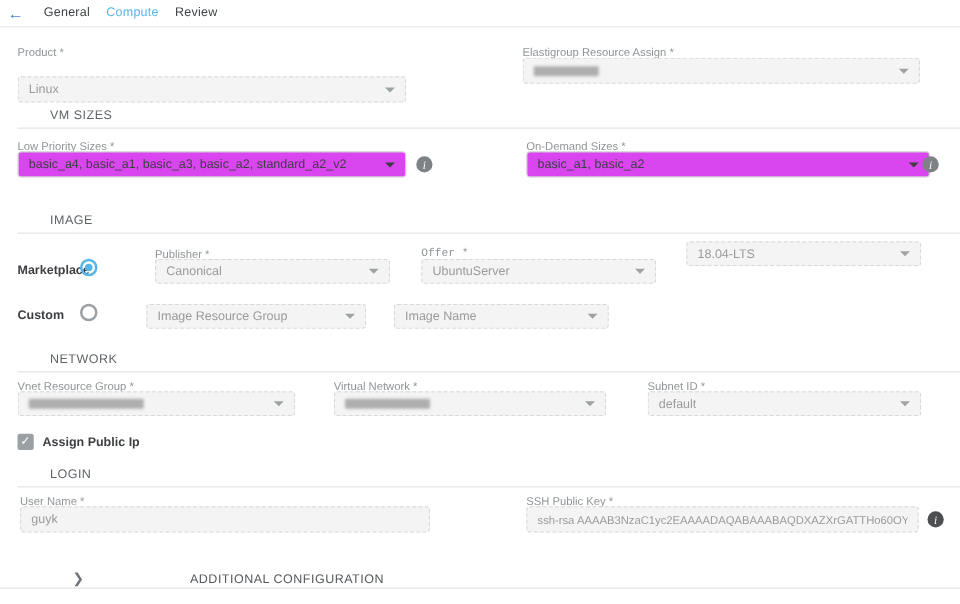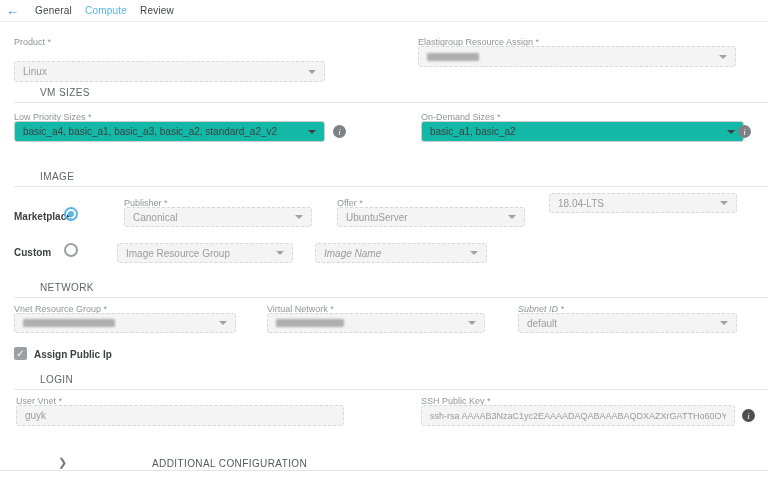--- a/index.html
+++ b/index.html
@@ -19,21 +19,21 @@
   
   .lbl { position:absolute; font-size:9px; color:#909498; white-space:nowrap; }
   .section-title { position:absolute; font-size:10px; color:#606468; letter-spacing:.4px; white-space:nowrap;margin-left:26px; }
   .divider { position:absolute; left:14px; right:0; height:1px; background:#e5e5e5; }
 
   
   .field { position:absolute; height:21px; border-radius:3px; display:flex; align-items:center;
            padding:0 8px; font-size:10px; overflow:hidden; }
   .field .val { white-space:nowrap; overflow:hidden; }
   .field.disabled { background:#f4f4f4; border:1px dashed #d8d8d8; color:#9b9b9b; }
-  .field.enabled  { background:#14b8a6; border:1px solid #cfcfcf; color:#3d3f42; }
+  .field.enabled  { background:#d946ef; border:1px solid #cfcfcf; color:#3d3f42; }
   .caret { margin-left:auto; width:0; height:0; border-left:4px solid transparent;
            border-right:4px solid transparent; border-top:4px solid #8a8d90; flex:none; }
   .field.disabled .caret { border-top-color:#9fa2a5; }
 
   .redacted { height:8px; background:#aeaeae; border-radius:1px; filter:blur(1.2px); }
 
   .info { position:absolute; width:13px; height:13px; border-radius:50%; background:#7f8285; color:#fff;
           font-size:9px; font-family:"Liberation Serif", serif; font-style:italic; display:flex;
           align-items:center; justify-content:center; cursor:pointer; }
   .info.dark { background:#4d4f52; }
@@ -100,72 +100,72 @@
   <span class="radio sel" style="left:64px; top:207px;">
       <span class="dot"></span>
     </span>
 
   <span class="lbl" style="left:124px; top:198px;">Publisher *</span>
   <div class="field disabled" style="left:124px; top:207px; width:188px; height:20px;">
     <span class="val">Canonical</span>
     <span class="caret"></span>
   </div>
 
-  <span class="lbl" style="left:337px; top:198px;">Offer *</span>
+  <span class="lbl" style="left:337px; top:198px;font-family:Liberation Mono, monospace;">Offer *</span>
   <div class="field disabled" style="left:337px; top:207px; width:188px; height:20px;">
     <span class="val">UbuntuServer</span>
     <span class="caret"></span>
   </div>
 
   <span class="lbl" style="left:549px; top:198px;">Sku *</span>
   <div class="field disabled" style="left:549px; top:193px; width:188px; height:20px;">
     <span class="val">18.04-LTS</span>
     <span class="caret"></span>
   </div>
 
   <span class="row-label" style="left:14px; top:247px;">Custom</span>
   <span class="radio unsel" style="left:64px; top:243px;"></span>
 
   <div class="field disabled" style="left:117px; top:243px; width:176px; height:20px;">
     <span class="val">Image Resource Group</span>
     <span class="caret"></span>
   </div>
-  <div class="field disabled" style="left:315px; top:243px; width:172px; height:20px;font-style:italic;">
+  <div class="field disabled" style="left:315px; top:243px; width:172px; height:20px;">
     <span class="val">Image Name</span>
     <span class="caret"></span>
   </div>
 
   <span class="section-title" style="left:14px; top:282px;">NETWORK</span>
   <div class="divider" style="top:297px;"></div>
 
   <span class="lbl" style="left:14px; top:304px;">Vnet Resource Group *</span>
   <div class="field disabled" style="left:14px; top:313px; width:222px; height:20px;">
     <span class="redacted" style="width:92px;"></span>
     <span class="caret"></span>
   </div>
 
   <span class="lbl" style="left:267px; top:304px;">Virtual Network *</span>
   <div class="field disabled" style="left:267px; top:313px; width:218px; height:20px;">
     <span class="redacted" style="width:68px;"></span>
     <span class="caret"></span>
   </div>
 
-  <span class="lbl" style="left:518px; top:304px;font-style:italic;">Subnet ID *</span>
+  <span class="lbl" style="left:518px; top:304px;">Subnet ID *</span>
   <div class="field disabled" style="left:518px; top:313px; width:219px; height:20px;">
     <span class="val">default</span>
     <span class="caret"></span>
   </div>
 
   <span class="checkbox" style="left:14px; top:347px;">✓</span>
   <span class="check-label" style="left:34px; top:349px;">Assign Public Ip</span>
 
   <span class="section-title" style="left:14px; top:374px;">LOGIN</span>
   <div class="divider" style="top:389px;"></div>
 
-  <span class="lbl" style="left:16px; top:396px;">User Vnet *</span>
+  <span class="lbl" style="left:16px; top:396px;">User Name *</span>
   <div class="field disabled" style="left:16px; top:405px; width:328px;">
     <span class="val">guyk</span>
   </div>
 
   <span class="lbl" style="left:421px; top:396px;">SSH Public Key *</span>
   <div class="field disabled" style="left:421px; top:405px; width:314px; font-size:9px;">
     <span class="val">ssh-rsa AAAAB3NzaC1yc2EAAAADAQABAAABAQDXAZXrGATTHo60OYZT1c03jkf+knH8Kh6KDFCwk</span>
   </div>
   <span class="info dark" style="left:742px; top:409px;">i</span>
 

